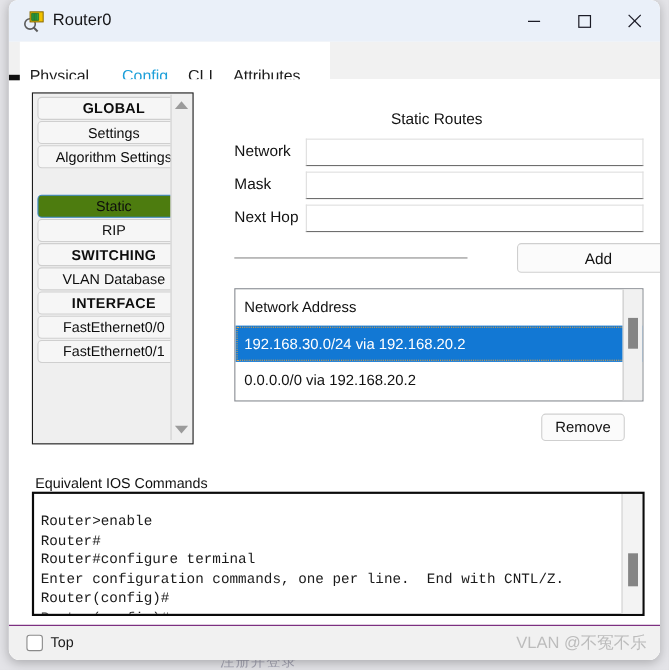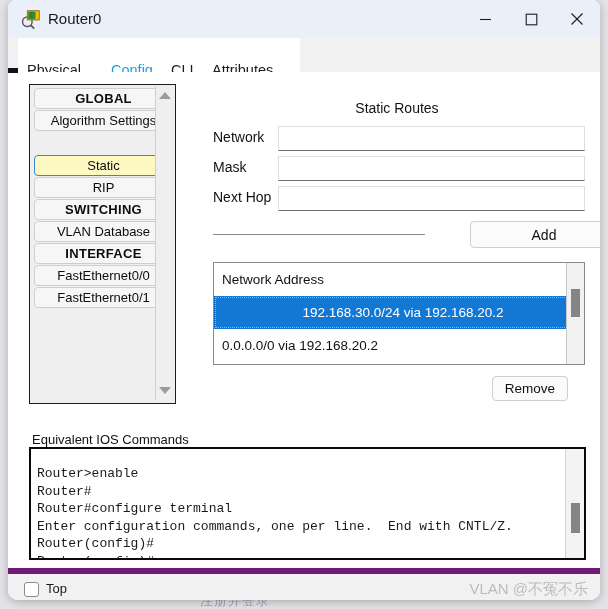--- a/index.html
+++ b/index.html
@@ -155,21 +155,21 @@
     border-radius: 4px;
     box-sizing: border-box;
     white-space: nowrap;
     overflow: hidden;
   }
   .side-item.header {
     font-weight: bold;
     letter-spacing: .3px;
   }
   .side-item.selected {
-    background: #fef9c3;
+    background: #4d7c0f;
     border: 1px solid #3b87c9;
     margin-top: 24px;
   }
   #sidebar-scroll {
     position: absolute;
     right: 1px; top: 1px;
     width: 18px; height: 314px;
     background: #efefef;
     border-left: 1px solid #cfcfcf;
   }
@@ -264,21 +264,20 @@
     font-size: 13.5px;
     color: #111;
     box-sizing: border-box;
     white-space: nowrap;
   }
   .route-row.selected {
     background: #1278d4;
     color: #ffffff;
     outline: 1px dotted #e8a33d;
     outline-offset: -2px;
-    text-align: center;
   }
   #route-scroll {
     position: absolute;
     right: 0; top: 0;
     width: 17px; height: 101px;
     background: #f1f1f1;
     border-left: 1px solid #c9c9c9;
   }
   #route-thumb {
     position: absolute;
@@ -339,21 +338,21 @@
     width: 9px; height: 30px;
     background: #858585;
   }
 
   
   #footer {
     position: absolute;
     left: 0; top: 496px;
     width: 592px; height: 32px;
     background: #f1f1f1;
-    border-top: 6px solid #701a75;
+    border-top: 1px solid #701a75;
   }
   #top-check {
     position: absolute;
     left: 16px; top: 8px;
     width: 15px; height: 15px;
     background: #fff;
     border: 1px solid #8a8a8a;
     border-radius: 3px;
     box-sizing: border-box;
   }
@@ -418,20 +417,21 @@
     <div class="tab" id="tab-attributes">Attributes</div>
   </div>
 
   <div id="left-mark"></div>
 
   <div id="body-area">
 
     <div id="sidebar">
       <div id="sidebar-list">
         <div class="side-item header">GLOBAL</div>
+        <div class="side-item">Settings</div>
         <div class="side-item">Algorithm Settings</div>
         <div class="side-item selected">Static</div>
         <div class="side-item">RIP</div>
         <div class="side-item header">SWITCHING</div>
         <div class="side-item">VLAN Database</div>
         <div class="side-item header">INTERFACE</div>
         <div class="side-item">FastEthernet0/0</div>
         <div class="side-item">FastEthernet0/1</div>
       </div>
       <div id="sidebar-scroll">

